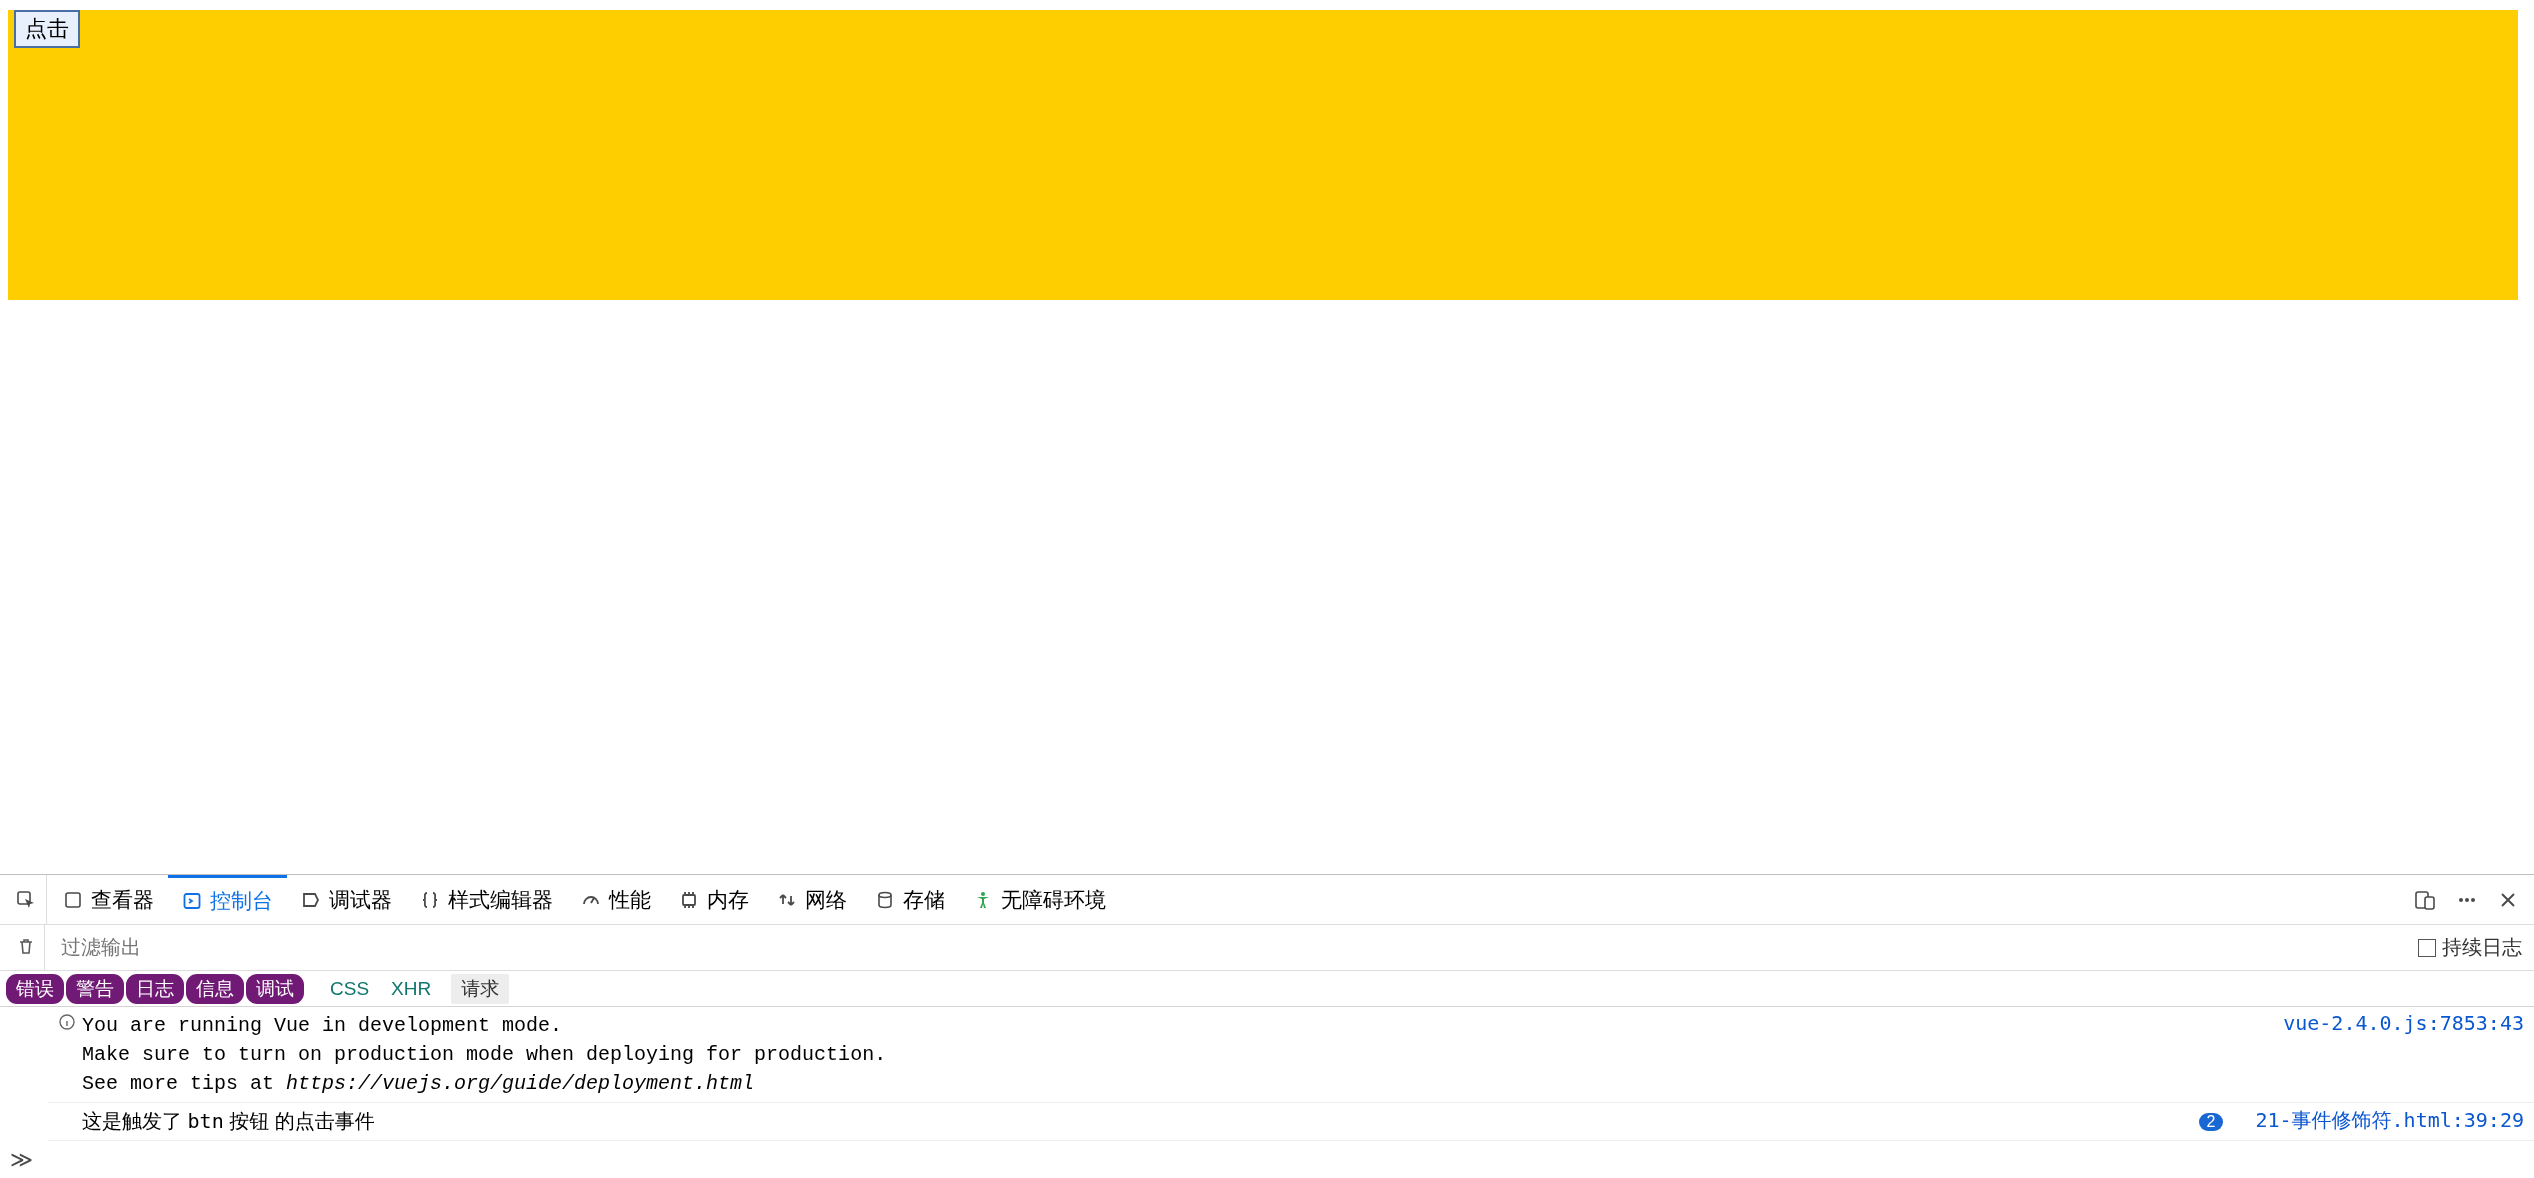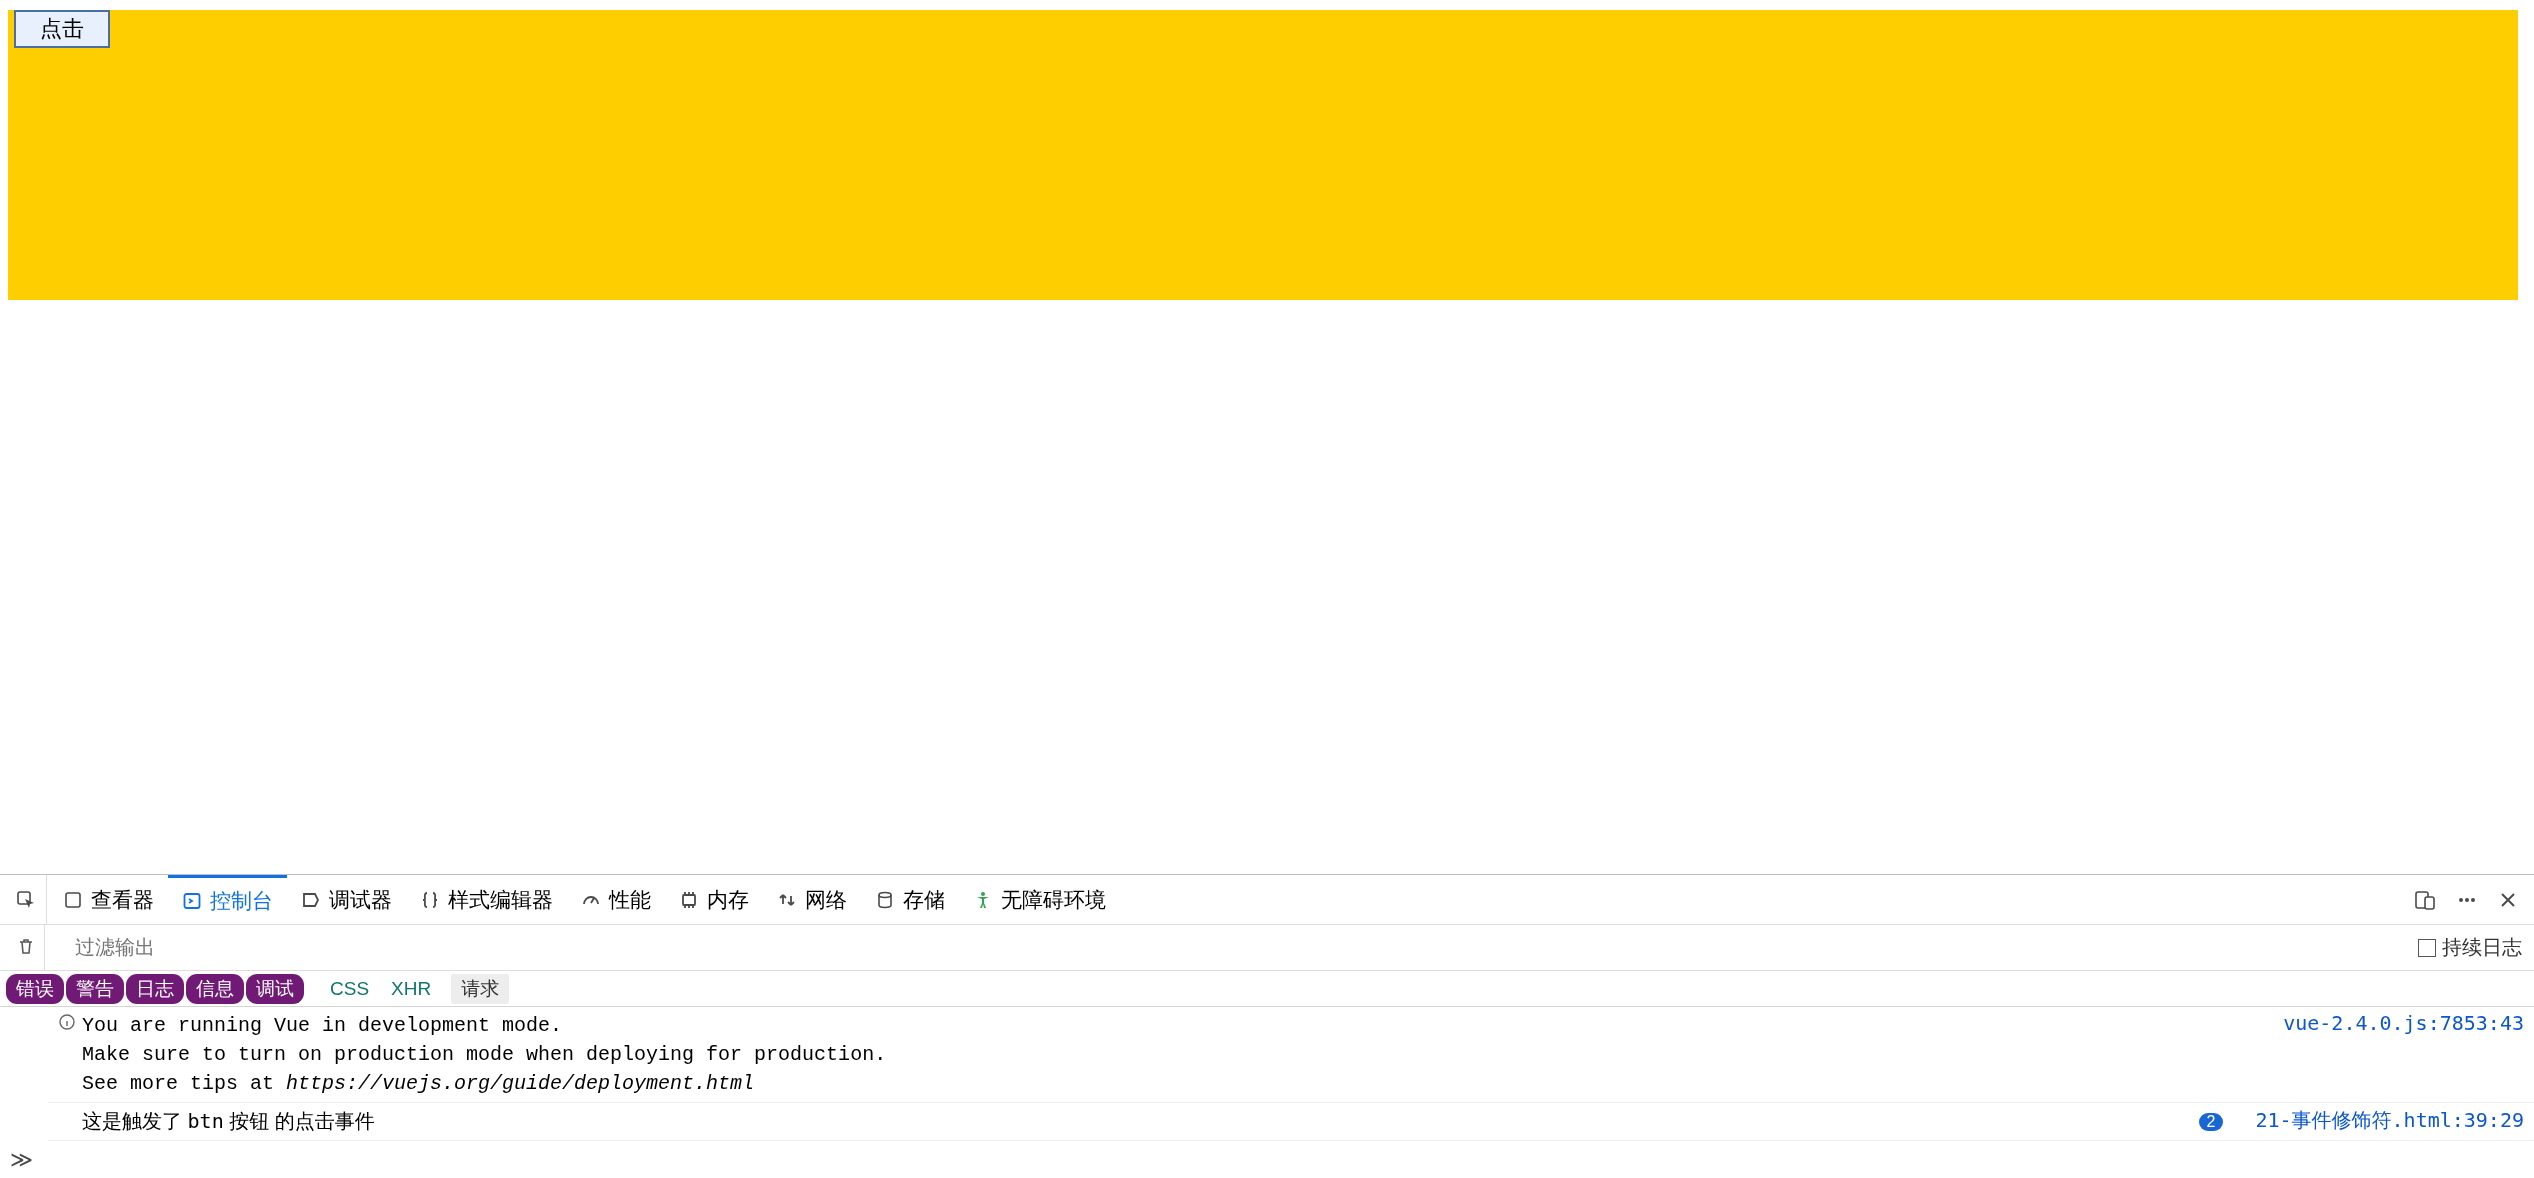--- a/index.html
+++ b/index.html
@@ -5,21 +5,21 @@
   * { box-sizing: border-box; margin: 0; padding: 0; }
   html, body { width: 100%; height: 100%; font-family: "Microsoft YaHei", "PingFang SC", sans-serif; background: #fff; }
   body { display: flex; flex-direction: column; overflow: hidden; }
 
   
   .page-area { flex: 0 0 auto; padding: 8px; position: relative; }
   .yellow-block { background: #ffce00; width: calc(100% - 8px); height: 290px; margin-top: 2px; }
   .click-btn {
     position: absolute; top: 10px; left: 14px;
     background: #e8f0fe; border: 2px solid #4a6fa5;
-    padding: 2px 24px; font-size: 22px; font-family: inherit;
+    padding: 2px 9px; font-size: 22px; font-family: inherit;
   }
   .white-gap { flex: 1 1 auto; }
 
   
   .devtools { border-top: 1px solid #bfbfbf; display: flex; flex-direction: column; flex: 0 0 auto; }
   .dt-tabbar {
     display: flex; align-items: center; height: 50px;
     border-bottom: 1px solid #ddd; padding: 0 6px; gap: 0; text-align: right;
   }
   .dt-pointer, .dt-tab, .dt-right-icon {
@@ -30,21 +30,21 @@
   .dt-tab.active { border-top: 3px solid #0e72e6; color: #0e72e6; }
   .dt-tab.active .tab-icon { color: #0e72e6; }
   .tab-icon { display: inline-flex; color: #4a4a4a; }
   .dt-tab.accessibility .tab-icon { color: #2ea44f; }
   .spacer { flex: 1; }
   .dt-right-icon { padding: 0 10px; }
 
   
   .dt-filter-row {
     display: flex; align-items: center; height: 46px;
-    border-bottom: 1px solid #ddd; padding: 0 8px; gap: 24px;
+    border-bottom: 1px solid #ddd; padding: 0 8px; gap: 10px;
   }
   .trash { padding: 0 8px; color: #5a5a5a; cursor: pointer; border-right: 1px solid #ddd; height: 100%; display: flex; align-items: center;}
   .filter-input {
     flex: 1; border: none; outline: none; font-size: 20px;
     font-family: inherit; color: #777; padding: 4px 6px;
   }
   .persist { display: flex; align-items: center; gap: 6px; font-size: 20px; color: #333; padding: 0 4px; white-space: nowrap;}
   .persist .chk { width: 18px; height: 18px; border: 1.5px solid #555; display: inline-block; }
 
   

